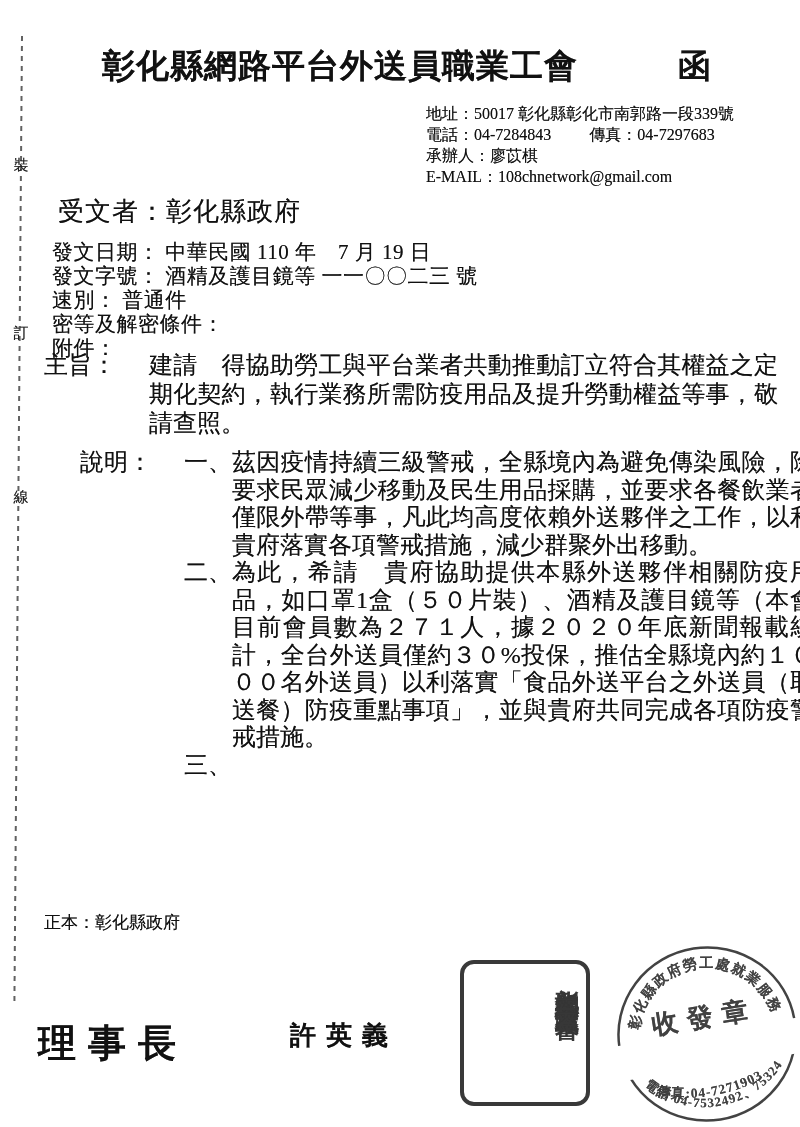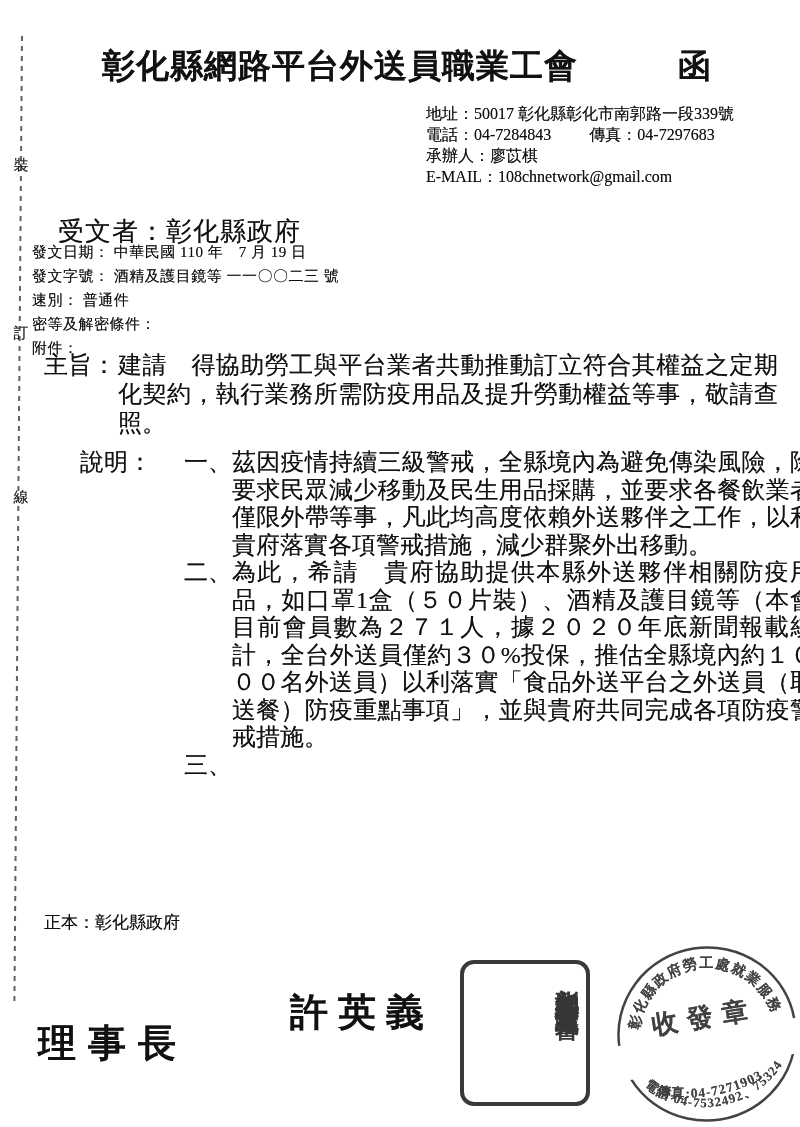--- a/index.html
+++ b/index.html
@@ -40,32 +40,32 @@
   }
   .contact{
     position:absolute;left:426px;top:103px;width:360px;
     font-size:16px;line-height:21px;white-space:nowrap;
   }
   .contact .row{display:block;}
   .contact .gap{display:inline-block;width:38px;}
   
   .recipient{
     position:absolute;left:58px;top:194px;
-    font-size:26px;letter-spacing:1px;white-space:nowrap;margin-top:20px;
+    font-size:26px;letter-spacing:1px;white-space:nowrap;
   }
   
   .meta{
-    position:absolute;left:32px;top:240px;
-    font-size:15px;line-height:24px;letter-spacing:.5px;white-space:nowrap;
+    position:absolute;left:52px;top:240px;
+    font-size:21px;line-height:24px;letter-spacing:.5px;white-space:nowrap;
   }
   
   .para{display:flex;align-items:flex-start;}
   .subject{
     position:absolute;left:44px;top:351px;width:734px;
-    font-size:24px;line-height:29px;
+    font-size:24px;line-height:29px;gap:31px;
   }
   .subject .lbl{flex:0 0 74px;white-space:nowrap;}
   .subject .txt{width:660px;text-align:justify;}
   .description{
     position:absolute;left:44px;top:449px;width:734px;
     font-size:24px;line-height:27.5px;margin-left:36px;
   }
   .description .lbl{flex:0 0 74px;white-space:nowrap;}
   .items{width:660px;}
   .item{display:flex;align-items:flex-start;}
@@ -75,22 +75,22 @@
   .copy-line{
     position:absolute;left:44px;top:911px;
     font-size:17px;white-space:nowrap;
   }
   
   .sig-title{
     position:absolute;left:38px;top:1018px;
     font-size:38px;font-weight:bold;letter-spacing:12px;white-space:nowrap;
   }
   .sig-name{
-    position:absolute;left:290px;top:987px;
-    font-size:38px;font-weight:bold;letter-spacing:10px;white-space:nowrap;
+    position:absolute;left:290px;top:1018px;
+    font-size:26px;font-weight:bold;letter-spacing:10px;white-space:nowrap;
   }
   
   .union-seal{
     position:absolute;left:460px;top:960px;
     width:110px;height:126px;
     border:4px solid #3c3c3c;border-radius:14px;
     padding:6px 6px;
     writing-mode:vertical-rl;
     font-size:24px;line-height:27px;font-weight:bold;
     letter-spacing:2px;color:#3a3a3a;

